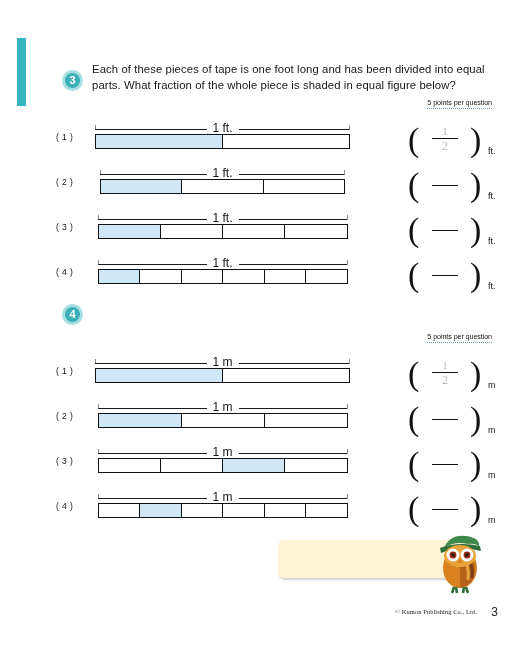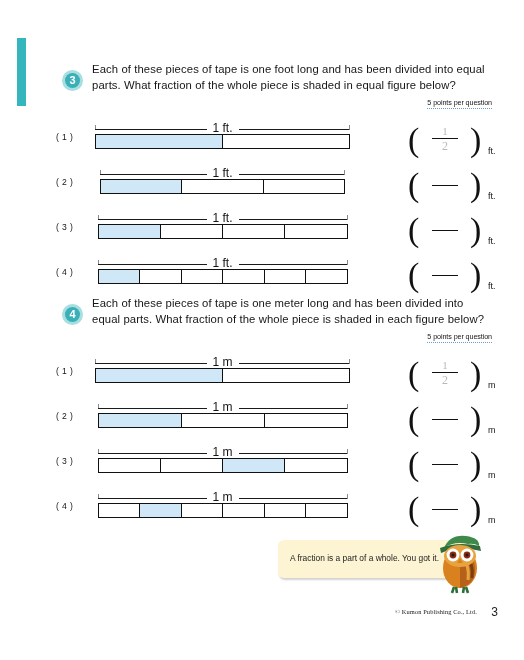--- a/index.html
+++ b/index.html
@@ -386,21 +386,20 @@
           </div>
         </div>
       </div>
   </div>
 
   <div class="section" id="section-4">
     <div class="sec-head">
       <div class="badge">
         <div class="badge-inner">4</div>
       </div>
-      <div class="sec-text">Each of these pieces of tape is one meter long and has been divided into equal parts. What fraction of the whole piece is shaded in each figure below?</div>
       <div class="points">5 points per question</div>
     </div>
     <div class="rows" id="rows-4">
         <div class="row">
           <div class="row-label">( 1 )</div>
           <div class="figure" style="left: 95px; width: 255px;">
             <div class="dimline">
               <span class="tickL" style="left:0px"></span>
               <span class="lineL" style="left:0px;width:111.5px"></span>
               <span class="lineR" style="left:143.5px;width:111.5px"></span>
@@ -506,21 +505,20 @@
             </div>
             <span class="paren r">)</span>
             <span class="unit-suffix">m</span>
           </div>
         </div>
       </div>
   </div>
 
   <div id="bubble-wrap">
     <div id="bubble"></div>
-    <div id="bubble-text">A fraction is a part of a whole. You got it.</div>
     <svg id="owl" viewBox="0 0 58 62">
 
       <path d="M14 16 Q20 2 36 4 Q50 6 49 14 Q44 11 38 12 Q24 9 14 16 Z" fill="#3f8a4a"></path>
       <path d="M10 16 Q28 9 50 14 L51 19 Q30 13 11 21 Z" fill="#2f6e3a"></path>
 
       <ellipse cx="30" cy="36" rx="17" ry="20" fill="#d9811f"></ellipse>
       <path d="M30 17 Q45 22 45 38 Q45 52 30 56 Z" fill="#b5611a"></path>
 
       <path d="M36 26 Q44 32 42 46" stroke="#7a3c12" stroke-width="3" fill="none"></path>
       <path d="M31 25 Q40 32 38 48" stroke="#e8a33e" stroke-width="3" fill="none"></path>

